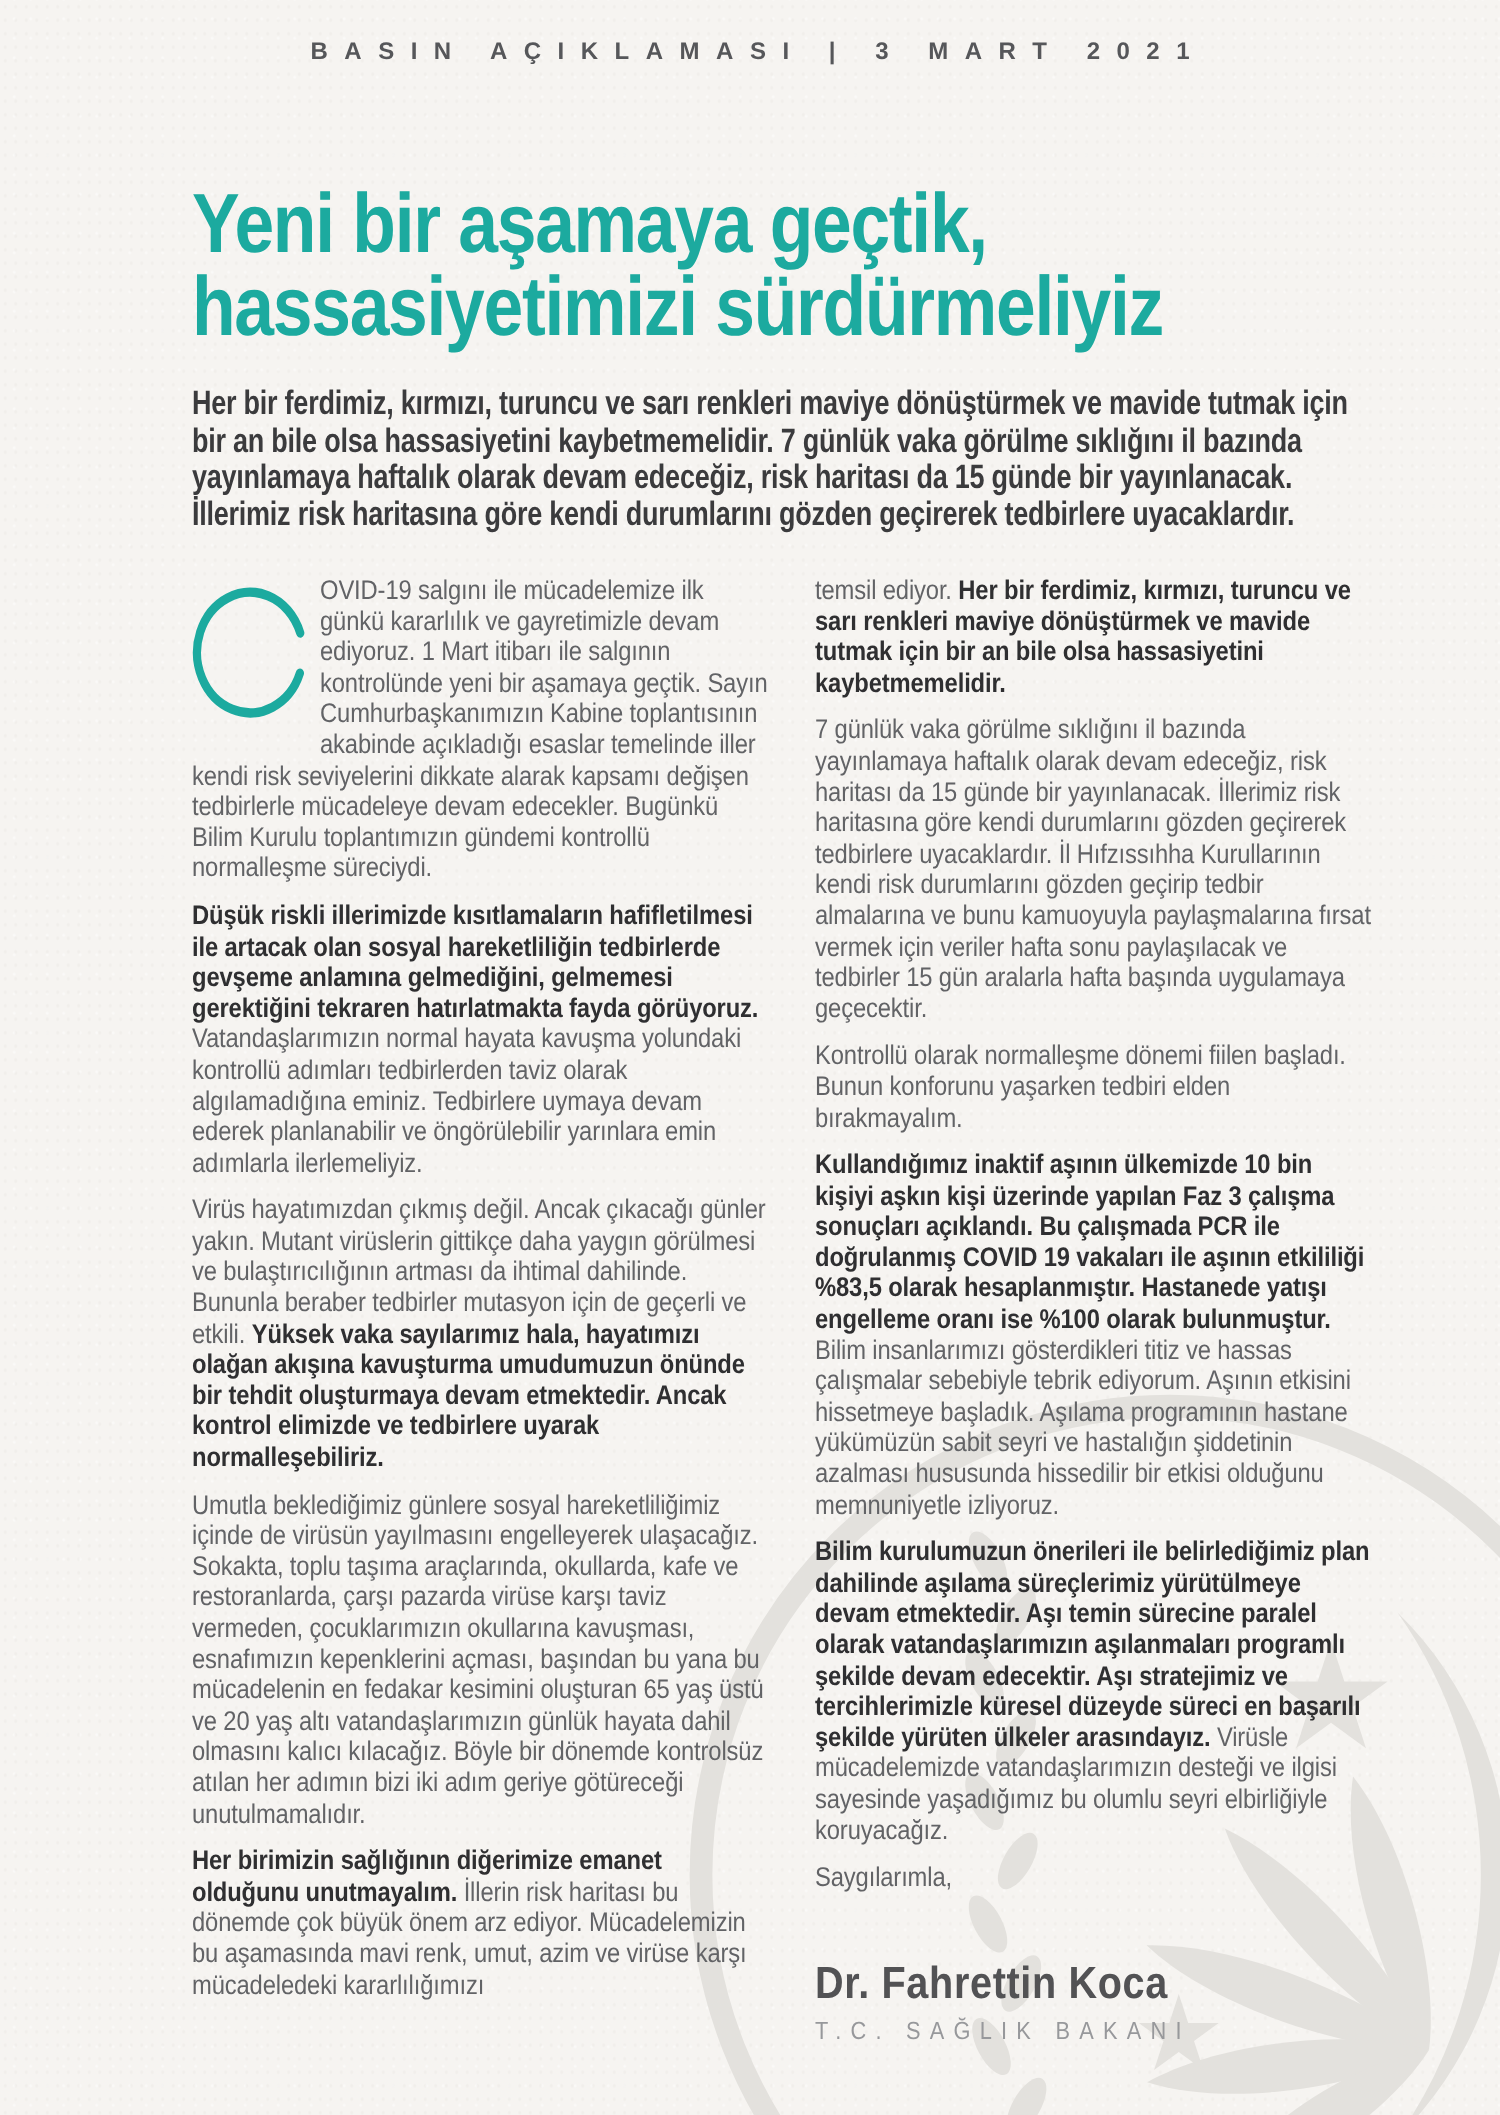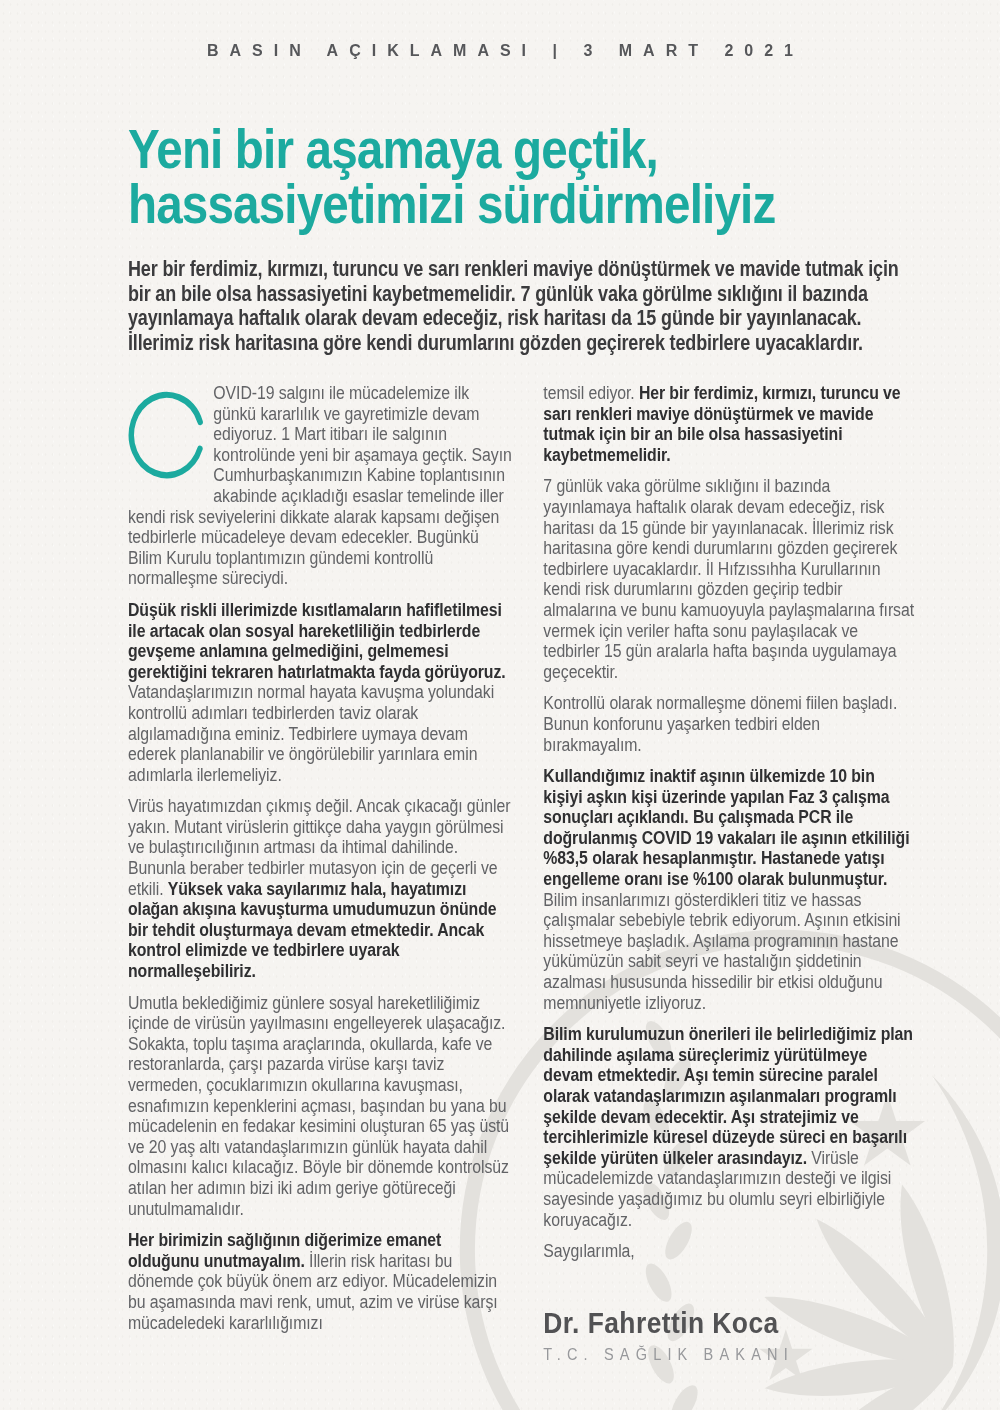--- a/index.html
+++ b/index.html
@@ -29,21 +29,21 @@
     background-image:
       radial-gradient(rgba(110,100,85,0.045) 0.6px, transparent 1.1px),
       radial-gradient(rgba(255,255,255,0.5) 0.6px, transparent 1.1px);
     background-size:7px 9px, 11px 13px;
     background-position:0 0, 4px 6px;
   }
   .watermark{position:absolute;left:430px;top:900px;width:700px;height:700px;z-index:0;}
   .layer{position:absolute;z-index:1;}
 
   .masthead{
-    top:42px;left:0;width:1000px;text-align:center;
+    top:26px;left:0;width:1000px;text-align:center;
     font-size:16px;font-weight:bold;color:var(--masthead_text);
     letter-spacing:11px;text-indent:11px;
   }
   .headline{
     top:121px;left:128px;
     color:var(--accent);font-weight:bold;
     font-size:56px;line-height:55px;letter-spacing:-1px;
     transform:scaleX(0.85);transform-origin:left top;white-space:nowrap;
   }
   .lede{

